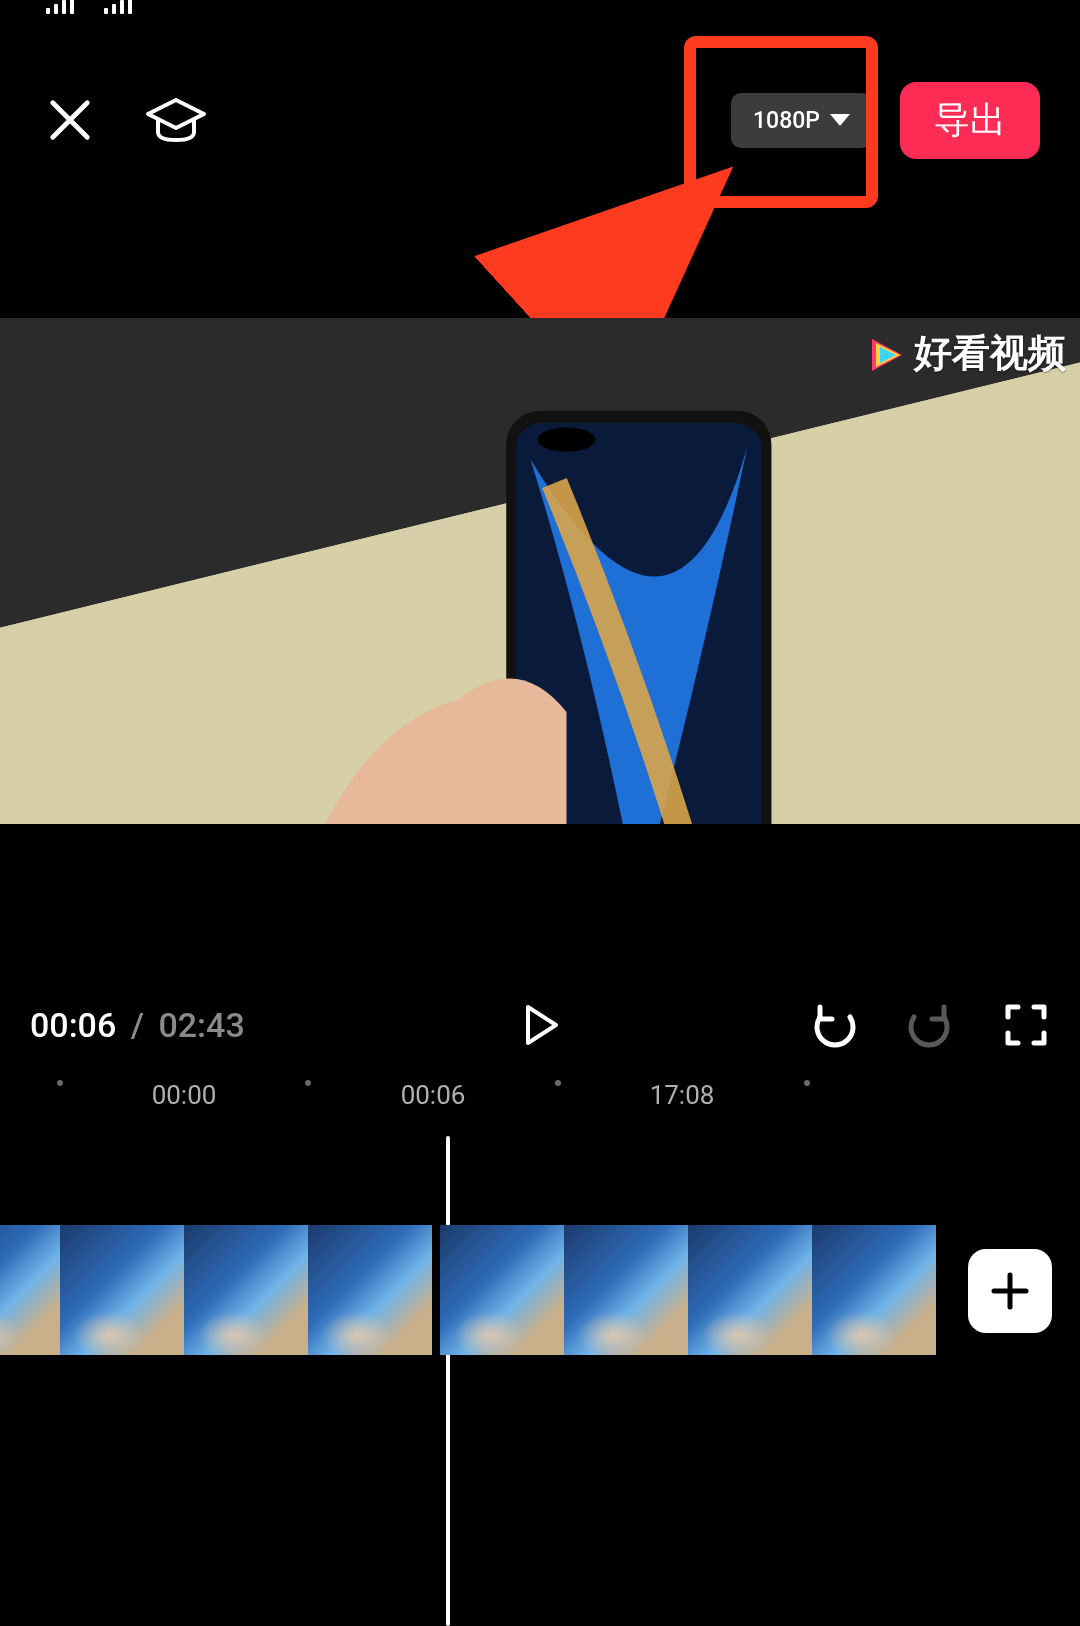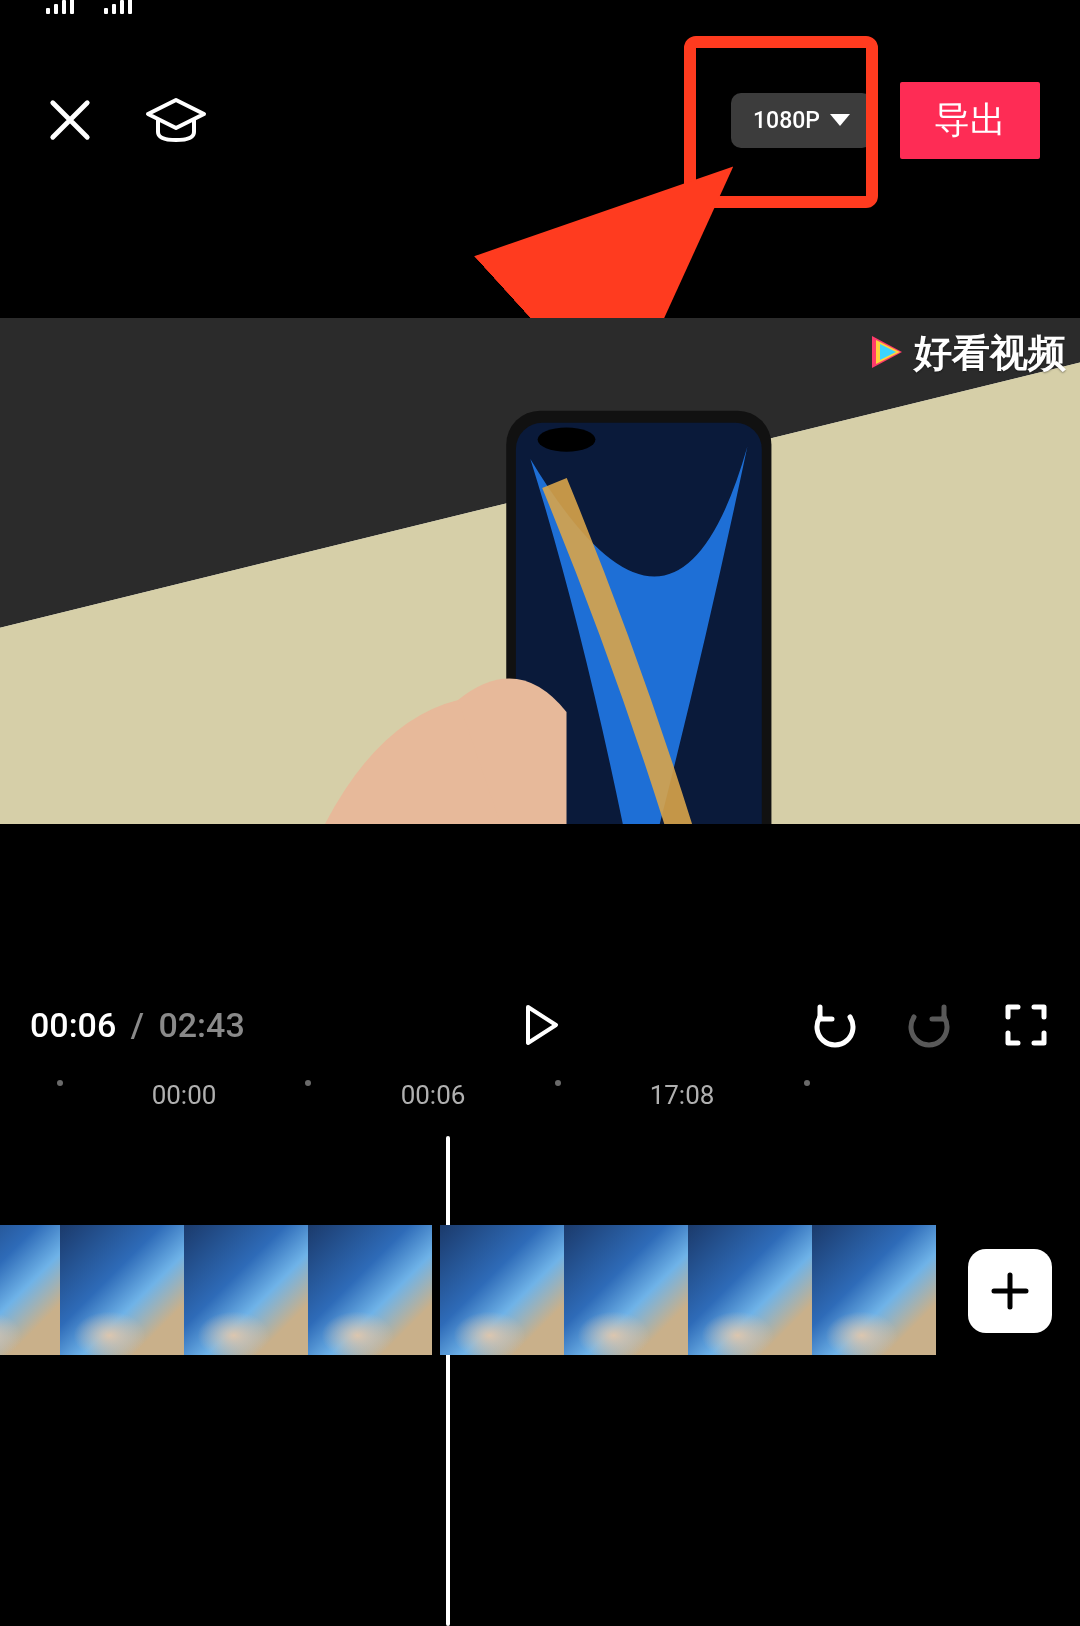--- a/index.html
+++ b/index.html
@@ -14,27 +14,27 @@
   .status-txt{font-size:28px;font-weight:500;color:#fff}
   
   .top-bar{position:absolute;left:0;right:0;top:70px;height:100px;display:flex;align-items:center;padding:0 40px}
   .close-icon{width:60px;height:60px;display:flex;align-items:center;justify-content:center}
   .close-icon svg{width:46px;height:46px}
   .grad-icon{width:64px;height:64px;margin-left:44px;display:flex;align-items:center;justify-content:center}
   .spacer{flex:1}
   .res-select{background:#3c3c3c;border-radius:10px;padding:14px 22px;display:flex;align-items:center;gap:10px;margin-right:28px}
   .res-select .lbl{font-size:23px;font-weight:500;color:#fff}
   .tri{width:0;height:0;border-left:10px solid transparent;border-right:10px solid transparent;border-top:12px solid #fff}
-  .export-btn{background:#fe2c55;border-radius:2px;padding:14px 34px;font-size:36px;font-weight:500;color:#fff}
+  .export-btn{background:#fe2c55;border-radius:16px;padding:14px 34px;font-size:36px;font-weight:500;color:#fff}
   
   .hl-box{position:absolute;border:12px solid #ff3b1f;border-radius:12px;left:684px;top:36px;width:194px;height:172px}
   .arrow{position:absolute;left:330px;top:195px;width:380px;height:340px;pointer-events:none}
   
   .preview{position:absolute;left:0;right:0;top:318px;height:506px;background:#cfd0c8;overflow:hidden}
-  .preview .wm{position:absolute;right:14px;top:10px;display:flex;align-items:flex-start;gap:4px}
+  .preview .wm{position:absolute;right:14px;top:10px;display:flex;align-items:flex-end;gap:4px}
   .wm-logo{width:48px;height:48px}
   .wm-txt{font-size:38px;font-weight:700;color:#fff;text-shadow:0 1px 2px rgba(0,0,0,.4)}
   
   .transport{position:absolute;left:0;right:0;top:985px;height:80px;display:flex;align-items:center;padding:0 30px}
   .tc{font-size:34px;font-weight:500}
   .tc .cur{color:#fff}
   .tc .sep{color:#8a8a8a;padding:0 6px}
   .tc .tot{color:#8a8a8a}
   .transport .mid{position:absolute;left:50%;transform:translateX(-50%)}
   .ctrl-icon{width:48px;height:48px;display:flex;align-items:center;justify-content:center}

